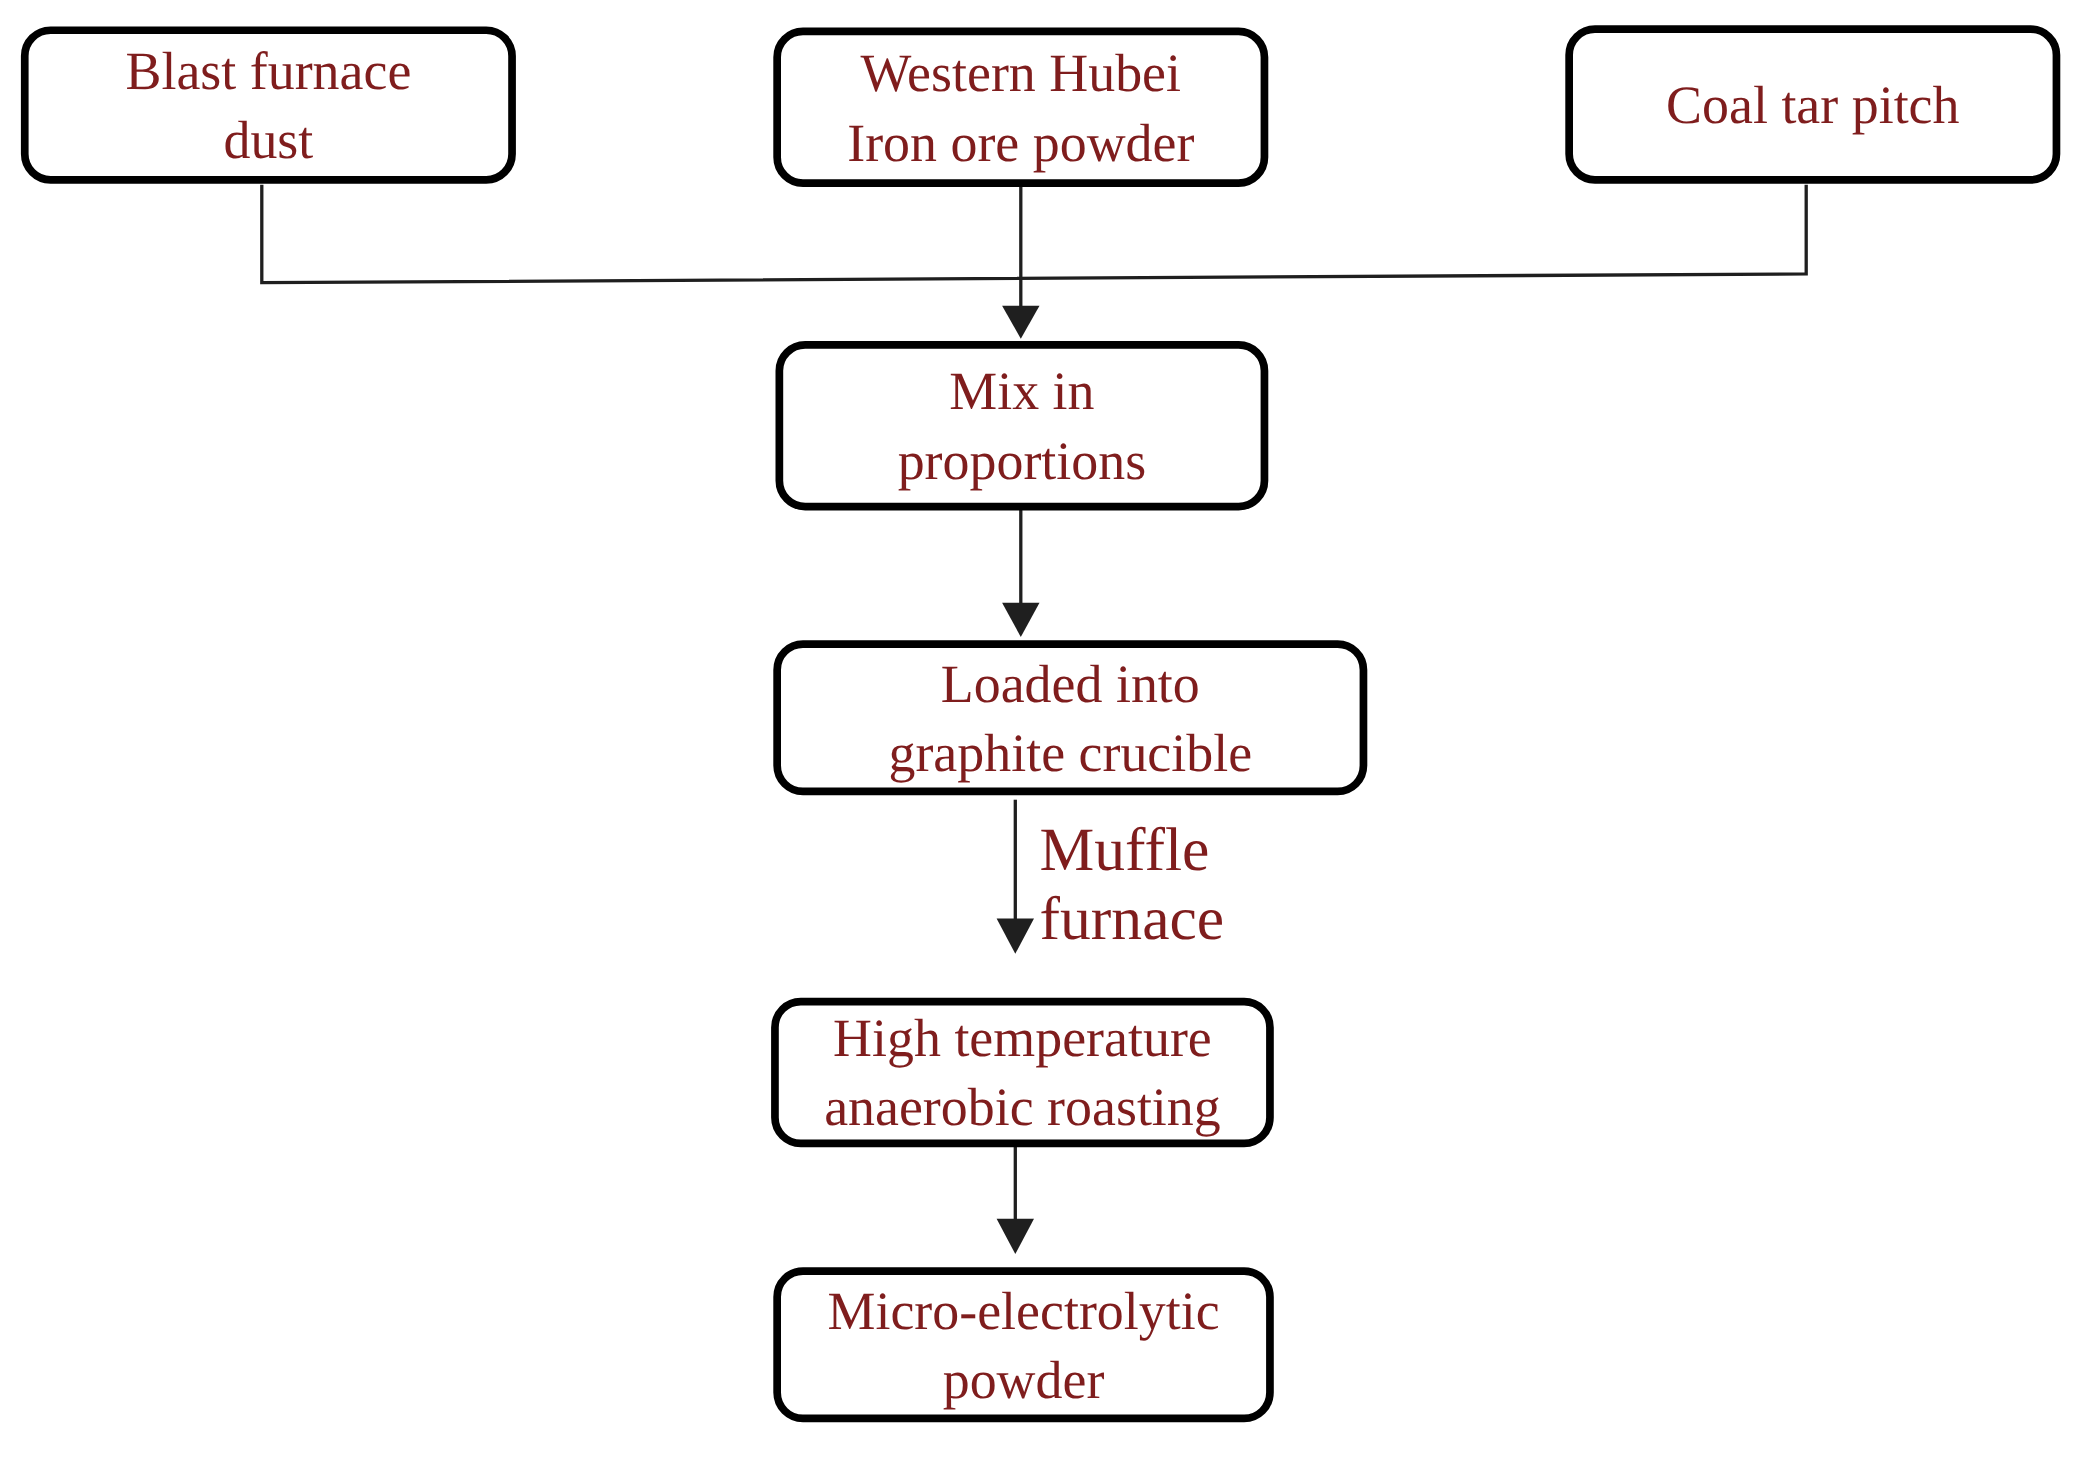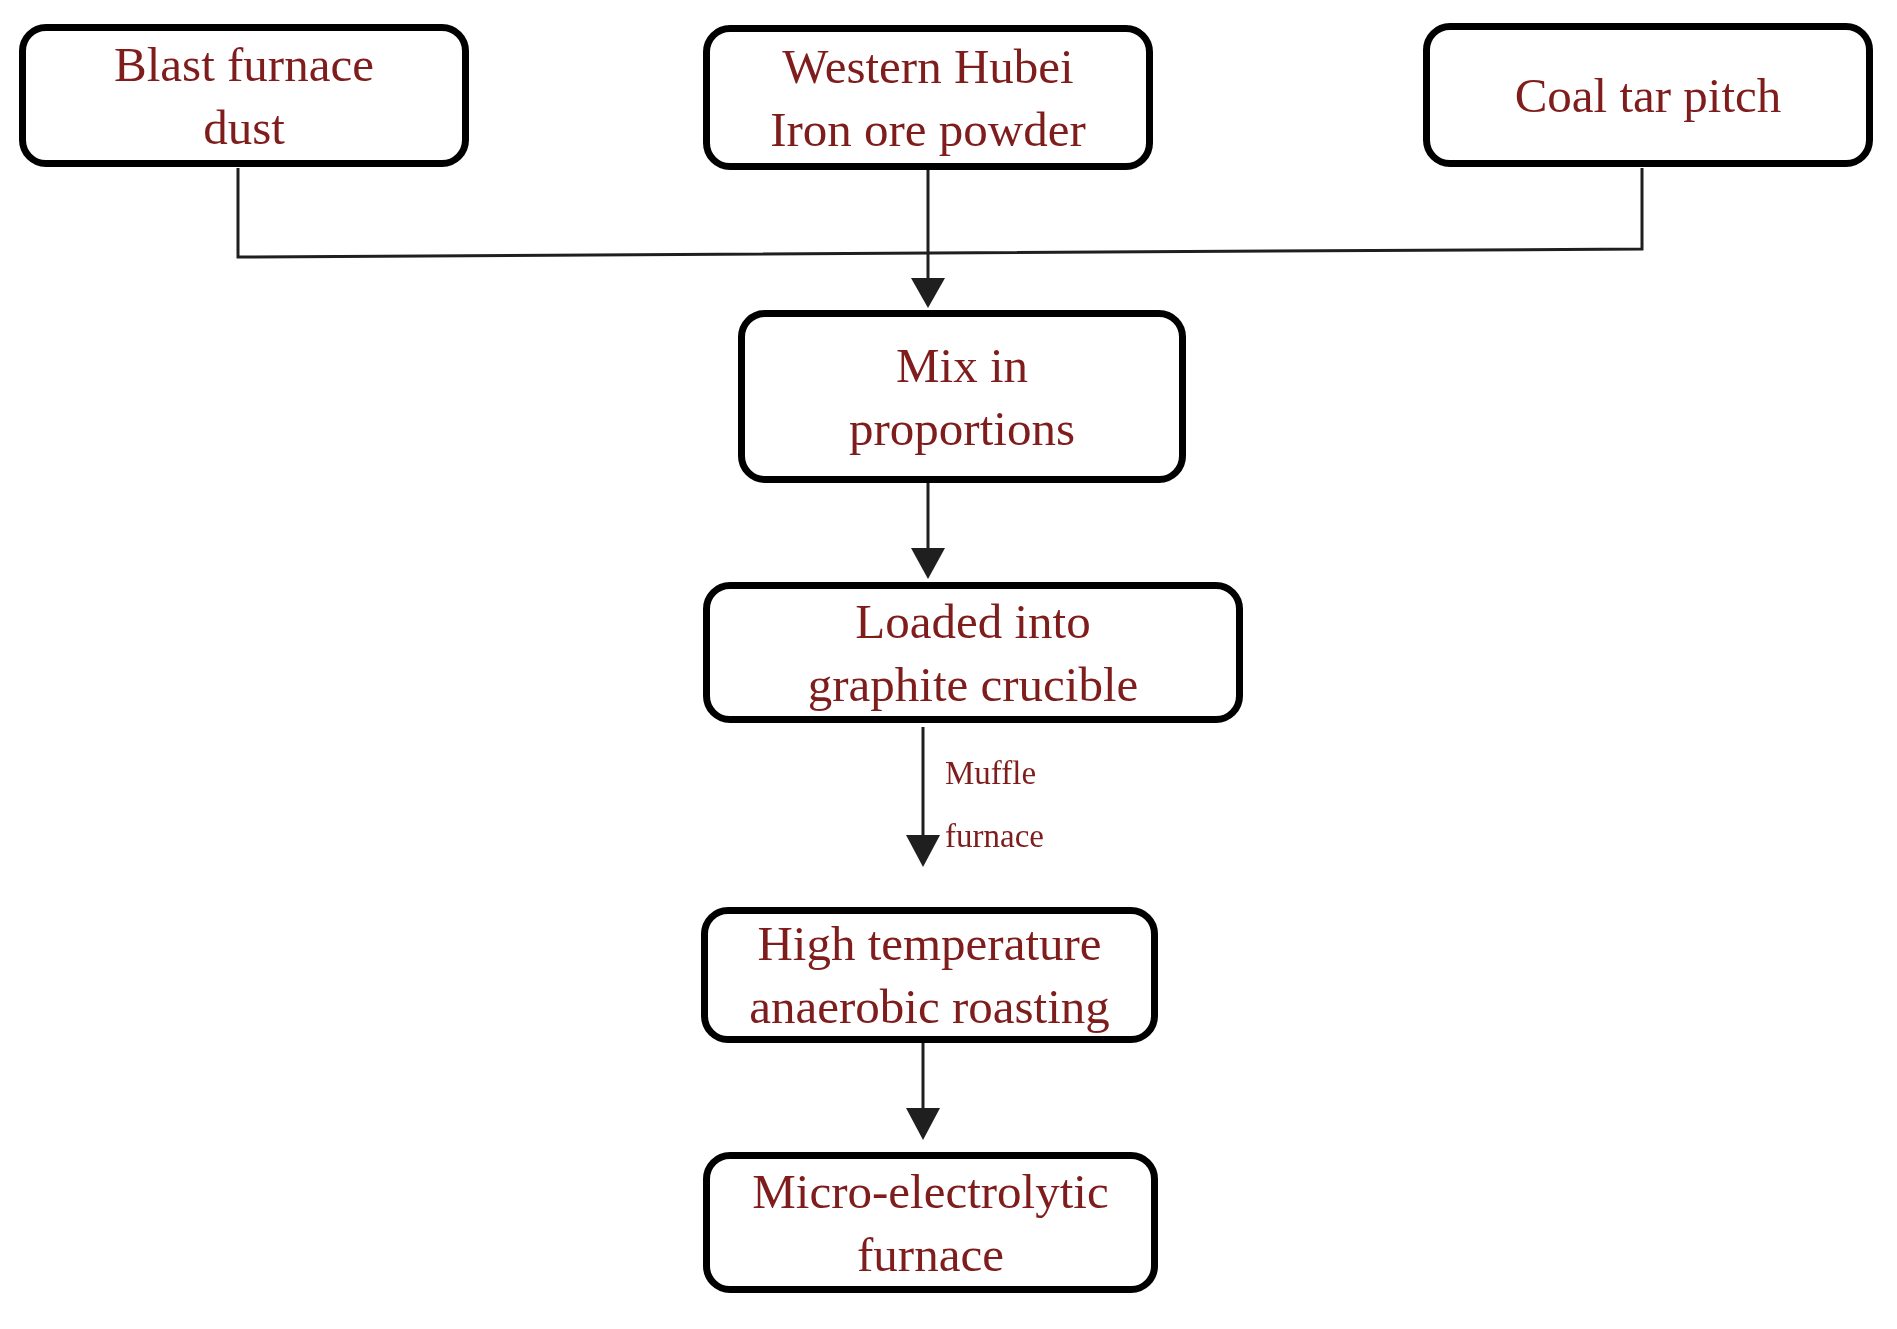--- a/index.html
+++ b/index.html
@@ -33,30 +33,30 @@
     align-items: center;
     justify-content: center;
     text-align: center;
     font-size: 49px;
     line-height: 63px;
     white-space: pre-line;
   }
   .node-a { left: 19px;   top: 24px;   width: 450px; height: 143px; }
   .node-b { left: 703px;  top: 25px;   width: 450px; height: 145px; }
   .node-c { left: 1423px; top: 23px;   width: 450px; height: 144px; }
-  .node-mix    { left: 738px; top: 310px;  width: 448px; height: 173px; }
+  .node-mix    { left: 705px; top: 310px;  width: 448px; height: 154px; }
   .node-loaded { left: 703px; top: 582px;  width: 540px; height: 141px; }
   .node-high   { left: 701px; top: 873px;  width: 457px; height: 136px; margin-top: 34px; }
   .node-micro  { left: 703px; top: 1152px; width: 455px; height: 141px; }
   .edge-label {
     position: absolute;
     left: 945px;
     top: 742px;
     width: 260px;
-    font-size: 33px;
+    font-size: 56px;
     line-height: 63px;
     text-align: left;
     white-space: pre-line;
   }
 </style>
 </head>
 <body>
 
 <div class="canvas">
 
@@ -88,18 +88,18 @@
   <div class="node node-mix">Mix in
 proportions</div>
 
   <div class="node node-loaded">Loaded into
 graphite crucible</div>
 
   <div class="node node-high">High temperature
 anaerobic roasting</div>
 
   <div class="node node-micro">Micro-electrolytic
-furnace</div>
+powder</div>
 
   <div class="edge-label">Muffle
 furnace</div>
 
 </div>
 
 </body></html>

